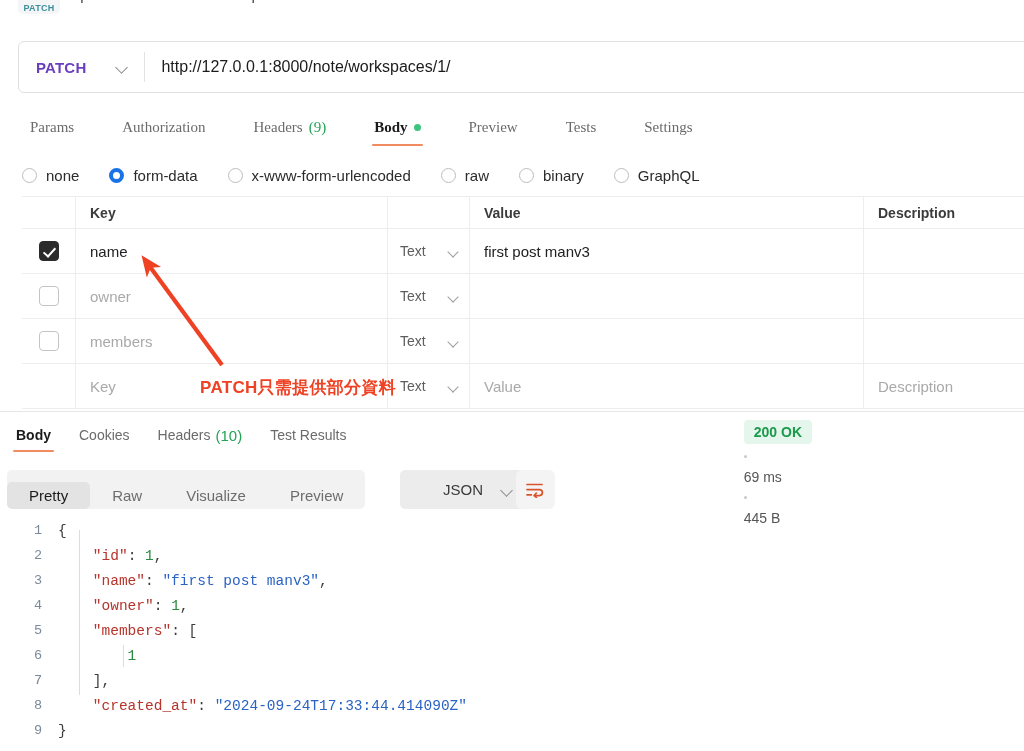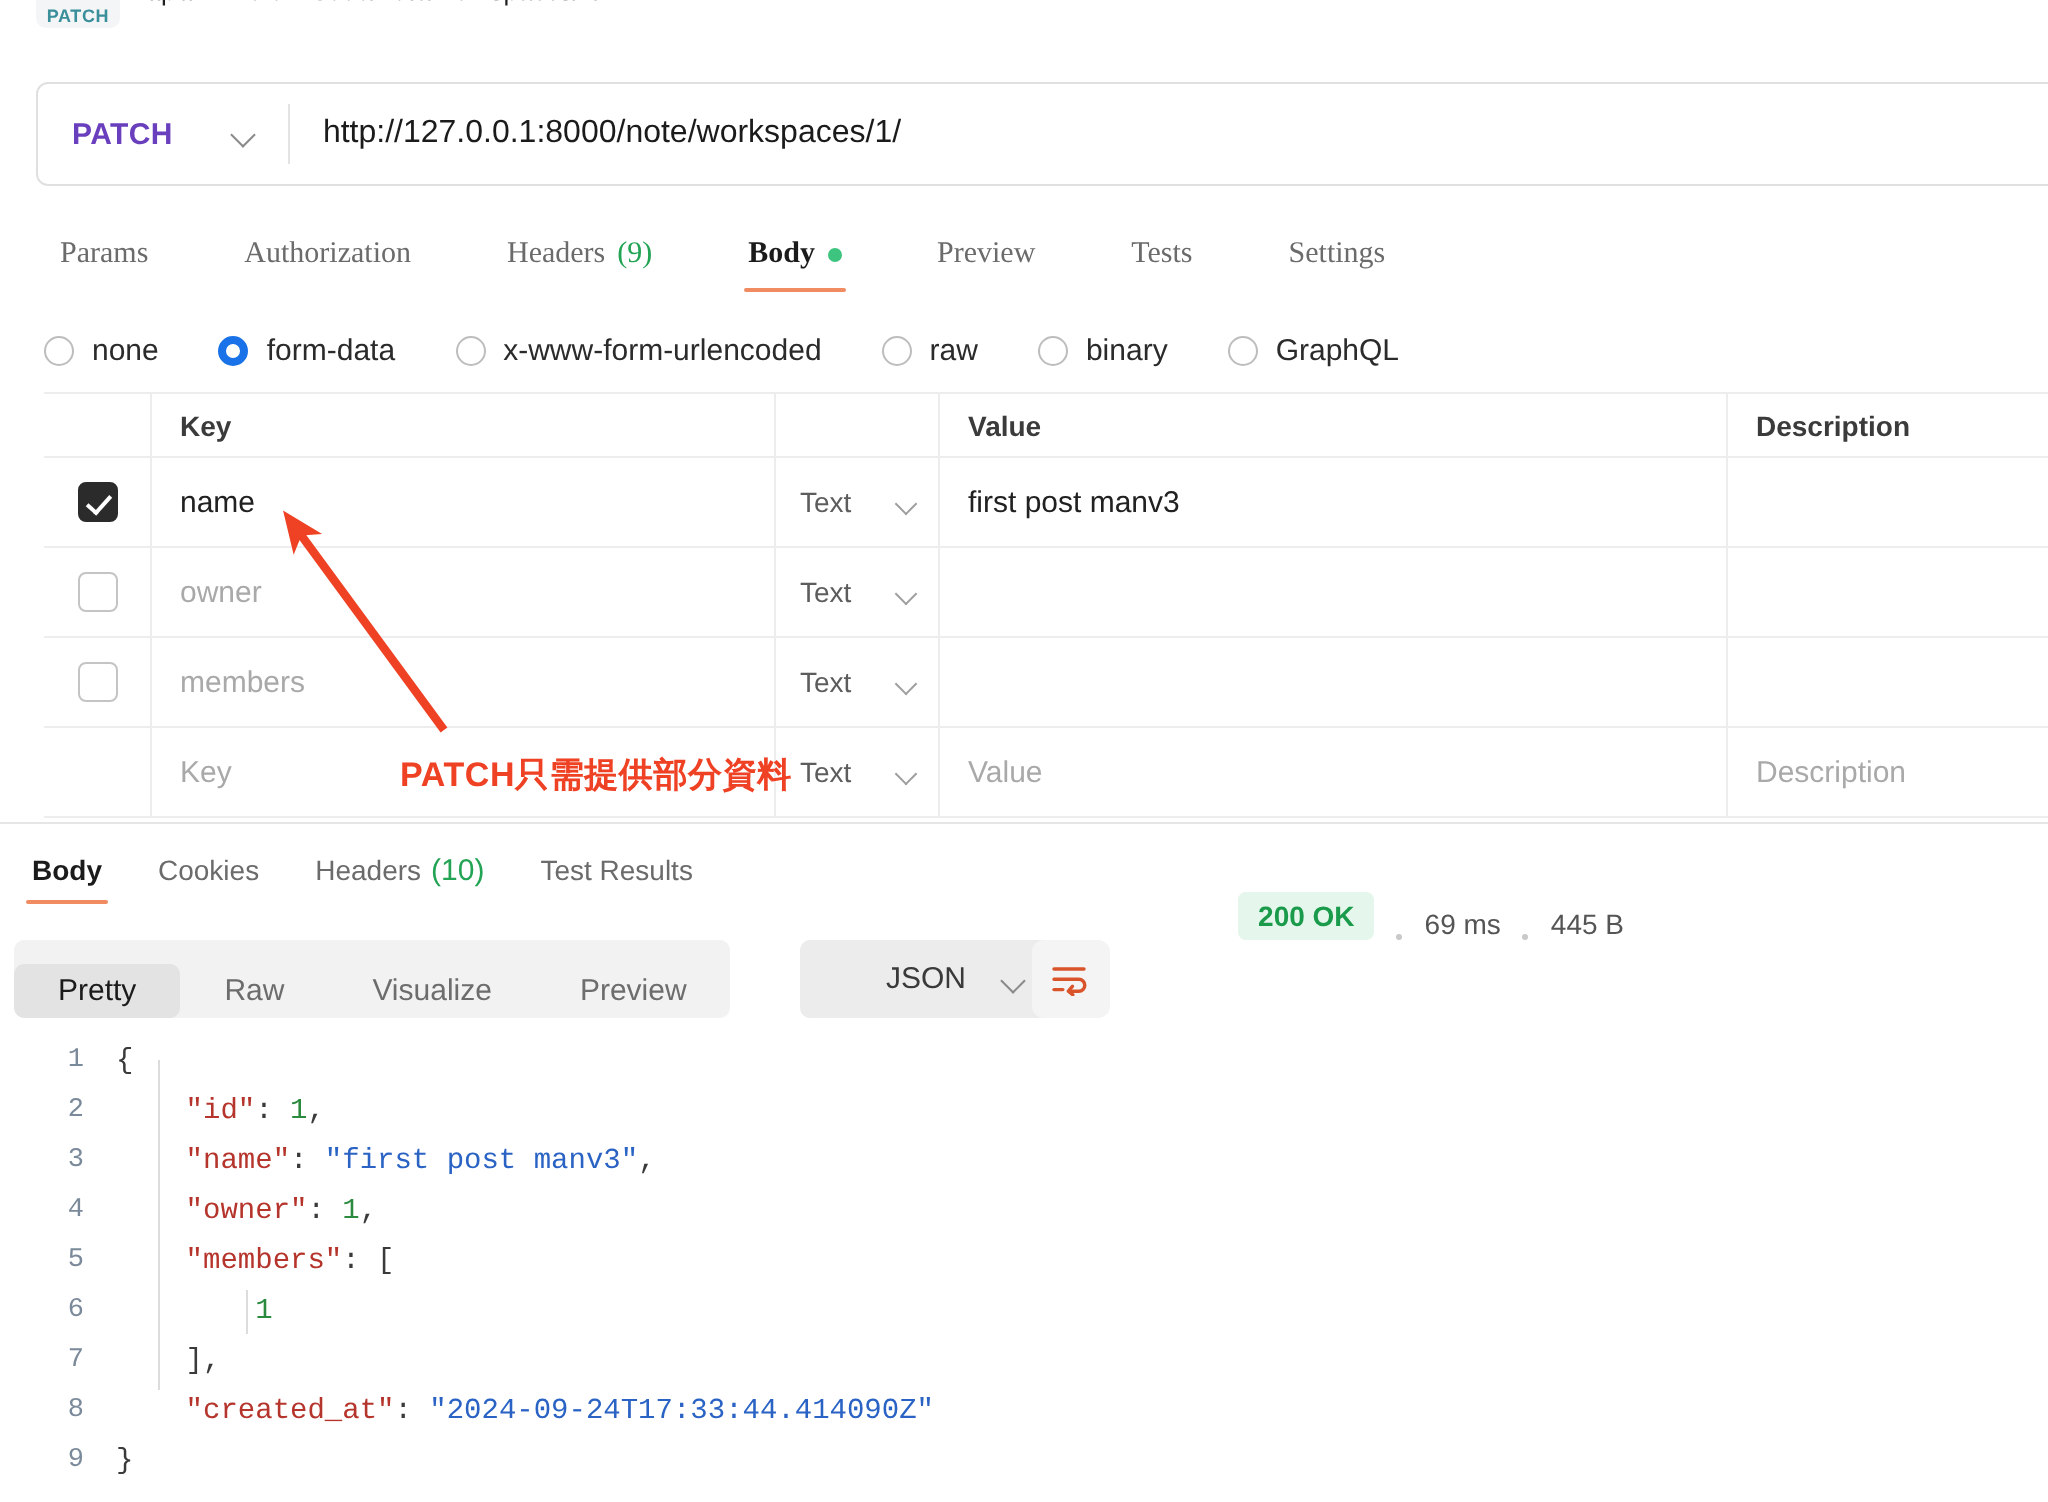--- a/index.html
+++ b/index.html
@@ -174,22 +174,22 @@
     padding: 0 14px; height: 34px; display: flex; align-items: center; gap: 5px;
     font-size: 14px; color: #6b6b6b; cursor: pointer; position: relative;
   }
   .res-tab.active { color: #1b1b1b; font-weight: 600; }
   .res-tab.active::after {
     content: ""; position: absolute; left: 11px; right: 11px; bottom: 0;
     height: 2.5px; background: #f08b62; border-radius: 2px;
   }
 
   .res-meta {
-    position: absolute; right: 12px; top: 446px;
-    display: flex; align-items: flex-end; gap: 11px; font-size: 14px;
+    position: absolute; right: 12px; top: 420px;
+    display: flex; align-items: flex-start; gap: 11px; font-size: 14px; flex-direction: column;
   }
   .badge-200 {
     background: #e5f6ec; color: #1a9a4b; font-weight: 700;
     padding: 4px 10px; border-radius: 4px; font-size: 14px;
   }
   .dotsep { width: 3px; height: 3px; border-radius: 50%; background: #c9c9c9; }
   .meta-txt { color: #555; }
 
   
   .seg {

